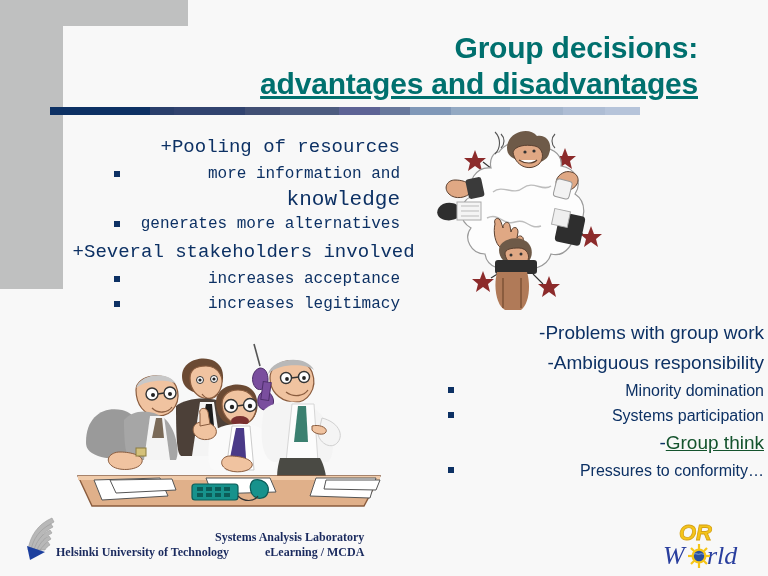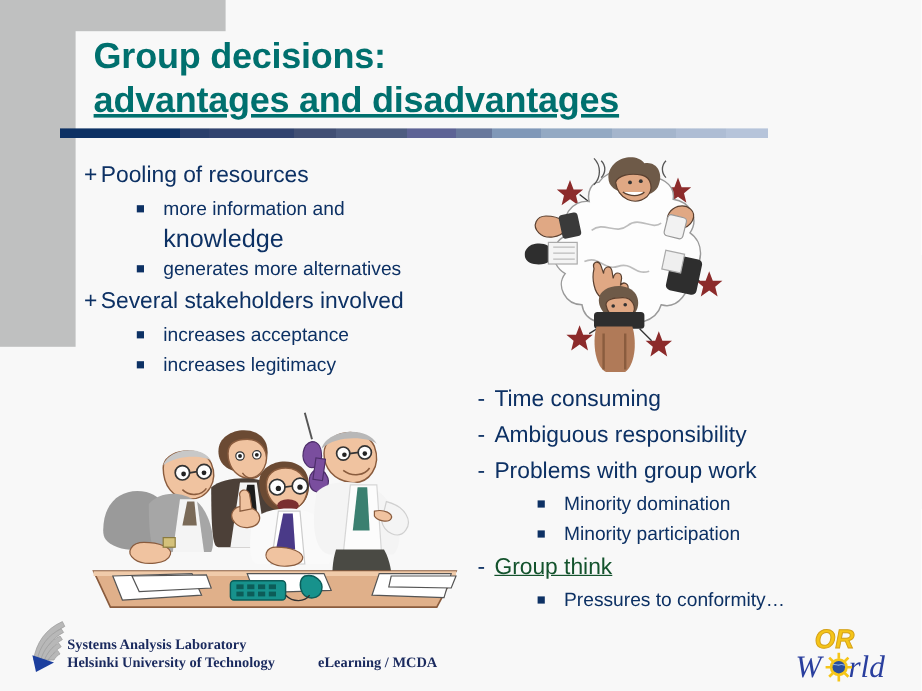--- a/index.html
+++ b/index.html
@@ -7,20 +7,21 @@
     padding: 0;
     background: #ffffff;
   }
   #slide {
     position: relative;
     width: 768px;
     height: 576px;
     background: #f8f8f8;
     overflow: hidden;
     font-family: "Liberation Sans", sans-serif;
+    text-align: right;
   }
 
   
   .gray-top {
     position: absolute;
     left: 0; top: 0;
     width: 188px; height: 26px;
     background: #bfc0c0;
   }
   .gray-left {
@@ -61,21 +62,21 @@
         #a4b5cc 78%, #a4b5cc 87%,
         #aebdd4 87%, #aebdd4 94%,
         #b6c4da 94%, #b6c4da 100%);
   }
 
   
   .col {
     position: absolute;
     color: #0d3164;
   }
-  .col-left  { left: 70px; top: 132px; width: 330px; }
+  .col-left  { left: 70px; top: 132px; width: 330px; font-family: Liberation Mono, monospace; }
   .col-right { left: 398px; top: 318px; width: 366px; }
 
   .lvl1 {
     font-size: 19px;
     line-height: 30px;
     white-space: nowrap;
   }
   .lvl1 .mark { display:inline-block; width: 14px; }
 
   .lvl2 {
@@ -185,36 +186,33 @@
     </div>
     <div class="lvl2">
       <span class="sq"></span>
       <span class="txt">increases legitimacy</span>
     </div>
   </div>
 
   <div class="col col-right">
 
     <div class="lvl1">
-      <span class="mark">-</span><span>Time consuming</span>
+      <span class="mark">-</span><span>Problems with group work</span>
     </div>
     <div class="lvl1">
       <span class="mark">-</span><span>Ambiguous responsibility</span>
     </div>
-    <div class="lvl1">
-      <span class="mark">-</span><span>Problems with group work</span>
-    </div>
 
     <div class="lvl2">
       <span class="sq"></span>
       <span class="txt">Minority domination</span>
     </div>
     <div class="lvl2">
       <span class="sq"></span>
-      <span class="txt">Minority participation</span>
+      <span class="txt">Systems participation</span>
     </div>
 
     <div class="lvl1">
       <span class="mark">-</span><a class="link" href="#">Group think</a>
     </div>
 
     <div class="lvl2">
       <span class="sq"></span>
       <span class="txt">Pressures to conformity…</span>
     </div>

